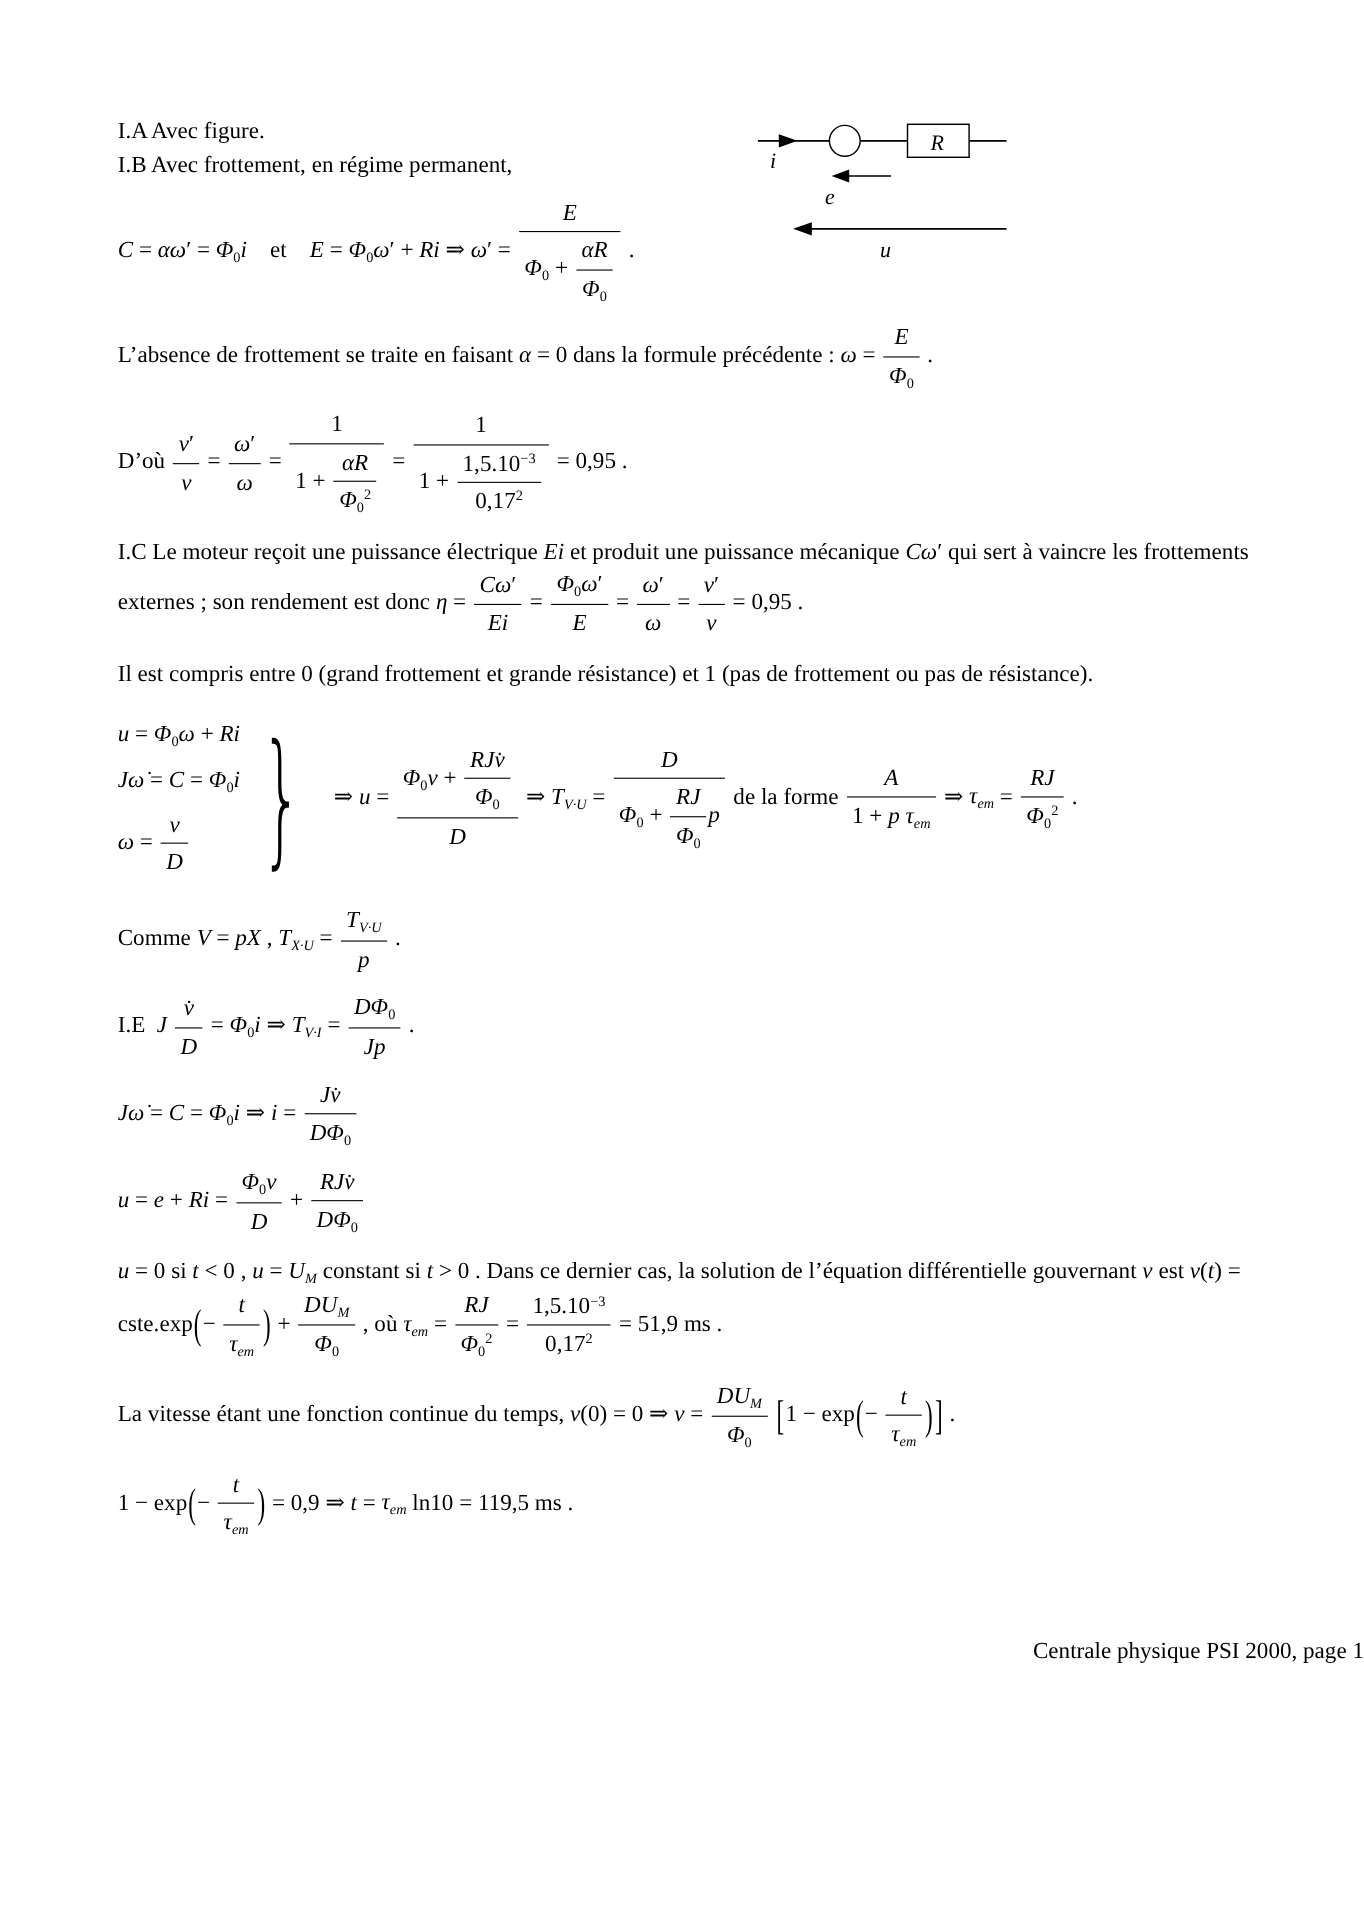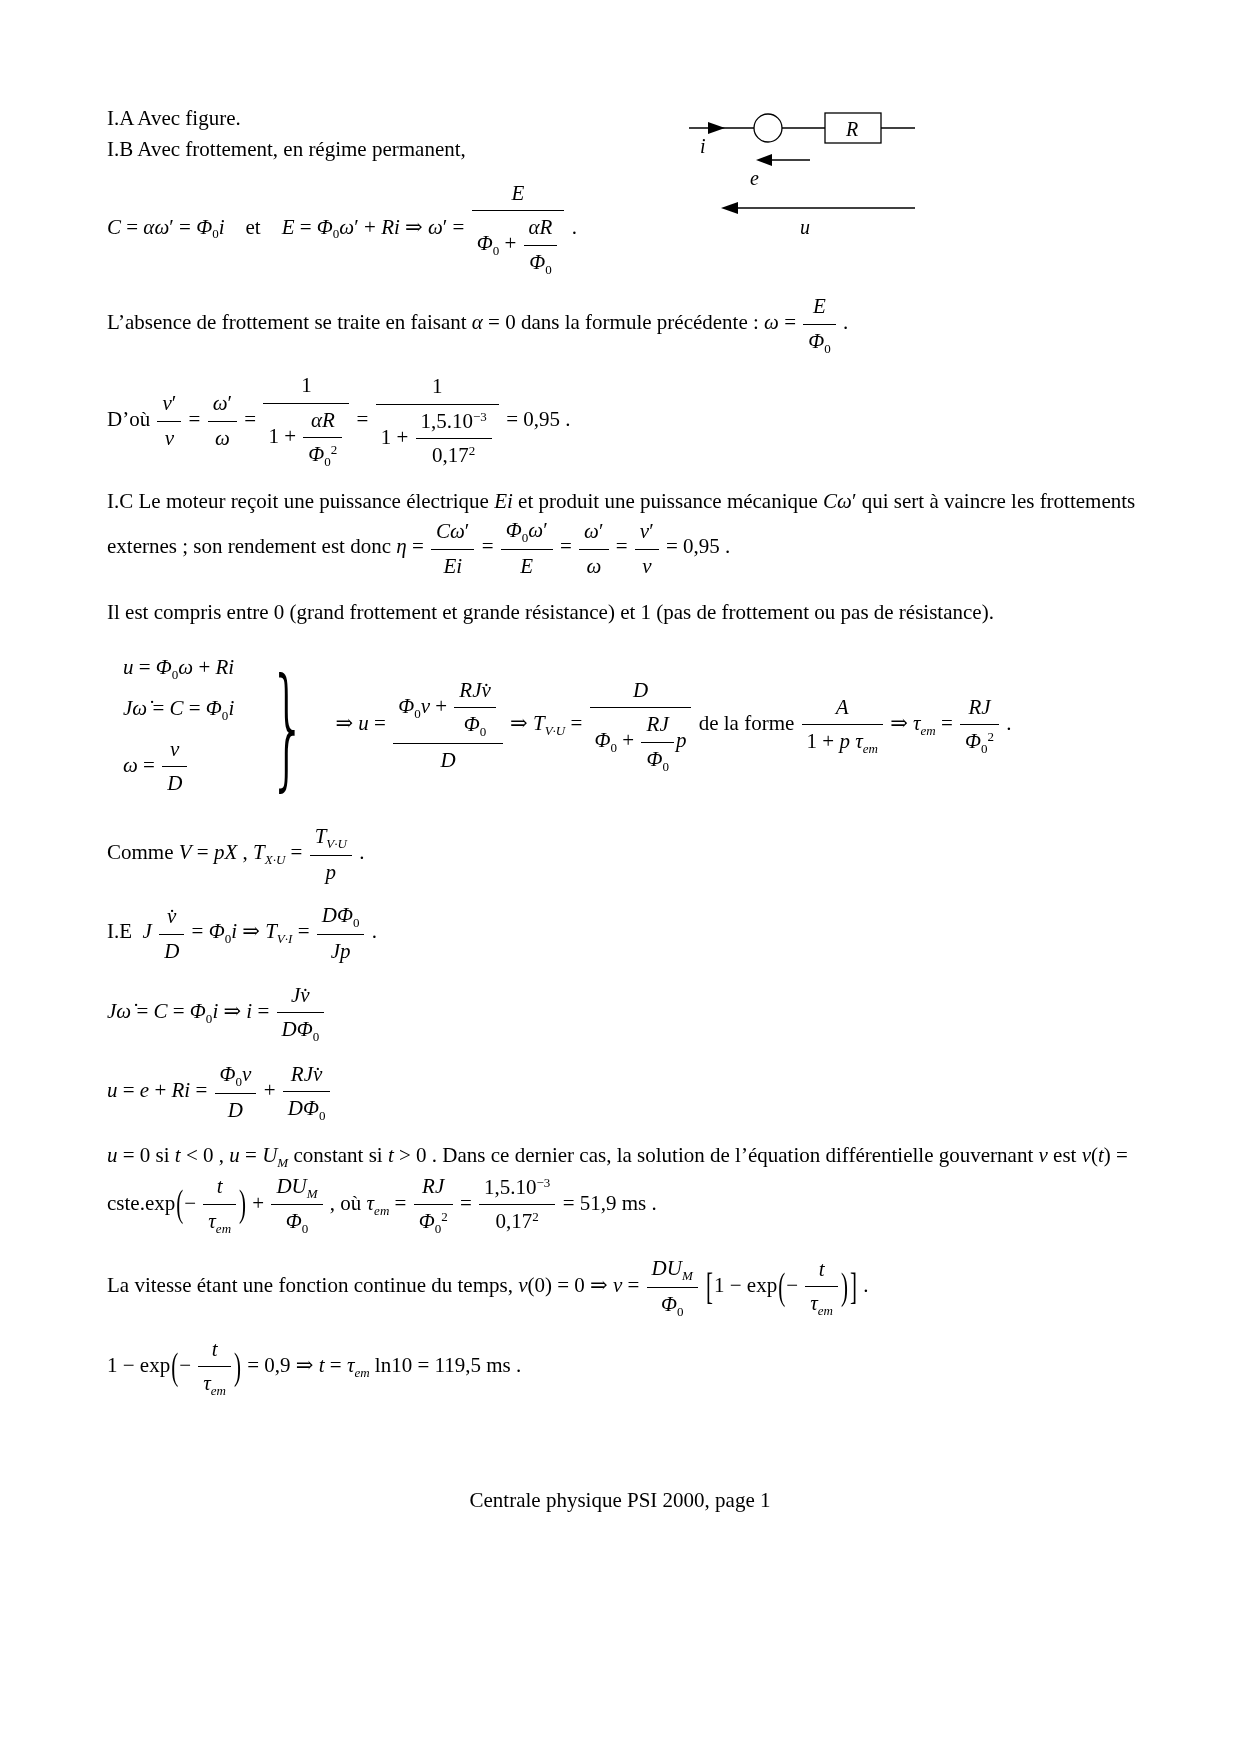--- a/index.html
+++ b/index.html
@@ -28,21 +28,21 @@
   .fr { display: inline-block; vertical-align: middle; text-align: center; padding: 0 2px; }
   .fr .n { display: block; padding: 0 5px 2px; border-bottom: 1.4px solid #000; }
   .fr .d { display: block; padding: 2px 5px 0; }
 
   sub, sup { font-size: 0.62em; }
   sub { vertical-align: -0.35em; }
   sup { vertical-align: 0.55em; }
 
   
   .stack { display: inline-block; vertical-align: middle; text-align: left; }
-  .stack > span { display: block; margin: 10px 16px; }
+  .stack > span { display: block; margin: 10px 0; }
   .sysbrace {
     display: inline-block;
     vertical-align: middle;
     font-size: 132px;
     line-height: 1;
     font-weight: 300;
     transform: scaleX(0.45);
     margin: 0 0 0 -4px;
     font-family: "DejaVu Sans", sans-serif;
   }
@@ -51,21 +51,21 @@
 
   
   .figure { position: absolute; left: 688px; top: 103px; }
   .figure text { font-family: "Liberation Serif", serif; font-style: italic; font-size: 20px; }
 
   .footer {
     position: absolute;
     top: 1488px;
     left: 0;
     width: 100%;
-    text-align: center;
+    text-align: right;
   }
 </style>
 </head>
 <body>
 
 <div class="page">
 
   <svg class="figure" width="232" height="142" viewBox="0 0 232 142">
 
     <line x1="1" y1="25" x2="137" y2="25" stroke="#000" stroke-width="1.5"></line>

